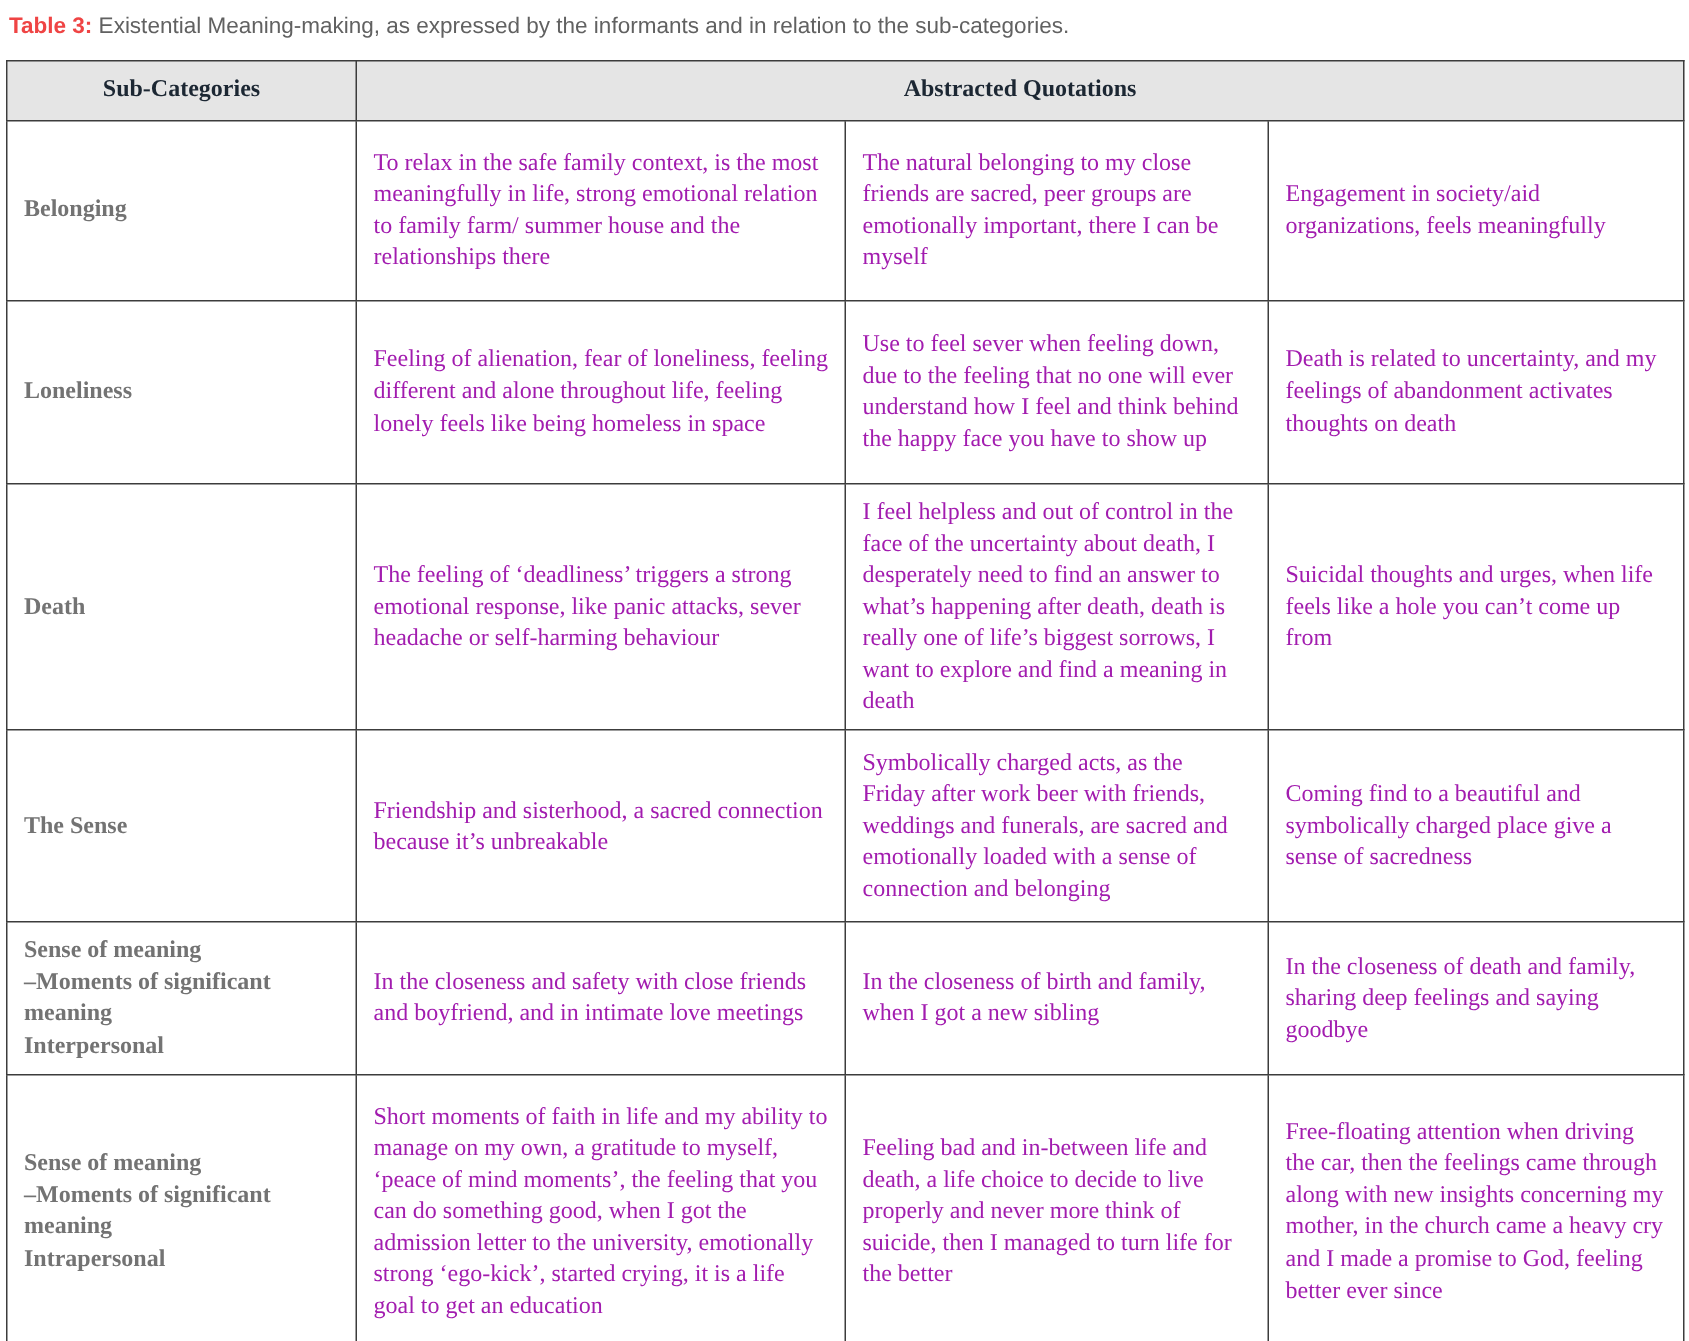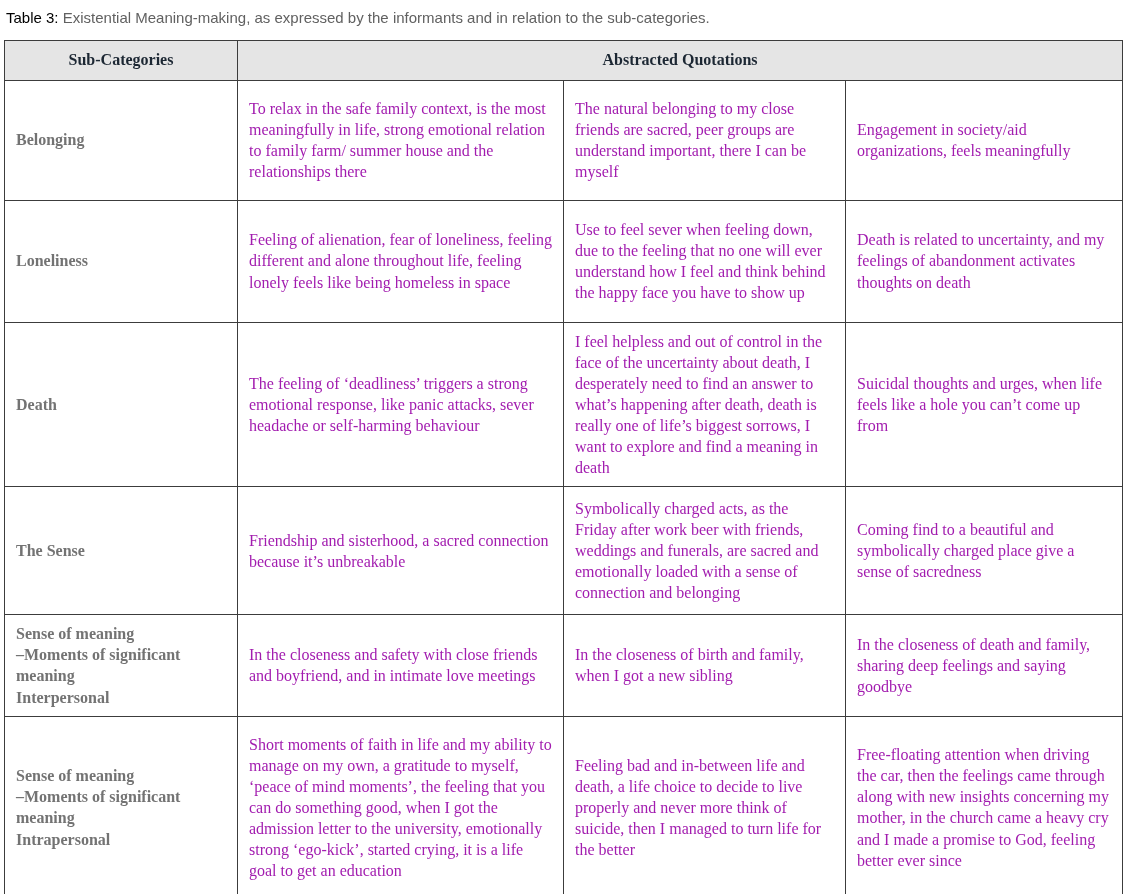--- a/index.html
+++ b/index.html
@@ -15,22 +15,22 @@
     padding: 6px 4px 4px 4px;
     font-family: "Liberation Sans", sans-serif;
   }
   .caption {
     margin: 2px 0 12px 2px;
     font-size: 15px;
     color: #616161;
     line-height: 1.3;
   }
   .caption .caption-label {
-    font-weight: normal;
-    color: #000000;
+    font-weight: bold;
+    color: #ef4444;
   }
   table.data-table {
     width: 1118px;
     border-collapse: collapse;
     table-layout: fixed;
     font-family: "Liberation Serif", "DejaVu Serif", serif;
     font-size: 16px;
     color: #3f3f3f;
     border: 1px solid #2f2f2f;
     border-bottom-width: 2px;
@@ -85,21 +85,21 @@
     <thead>
       <tr class="header-row">
         <th>Sub-Categories</th>
         <th colspan="3">Abstracted Quotations</th>
       </tr>
     </thead>
     <tbody>
       <tr class="r0">
         <td class="category-cell">Belonging</td>
         <td class="quote-cell">To relax in the safe family context, is the most meaningfully in life, strong emotional relation to family farm/ summer house and the relationships there</td>
-        <td class="quote-cell">The natural belonging to my close friends are sacred, peer groups are understand important, there I can be myself</td>
+        <td class="quote-cell">The natural belonging to my close friends are sacred, peer groups are emotionally important, there I can be myself</td>
         <td class="quote-cell">Engagement in society/aid organizations, feels meaningfully</td>
       </tr>
       <tr class="r1">
         <td class="category-cell">Loneliness</td>
         <td class="quote-cell">Feeling of alienation, fear of loneliness, feeling different and alone throughout life, feeling lonely feels like being homeless in space</td>
         <td class="quote-cell">Use to feel sever when feeling down, due to the feeling that no one will ever understand how I feel and think behind the happy face you have to show up</td>
         <td class="quote-cell">Death is related to uncertainty, and my feelings of abandonment activates thoughts on death</td>
       </tr>
       <tr class="r2">
         <td class="category-cell">Death</td>

